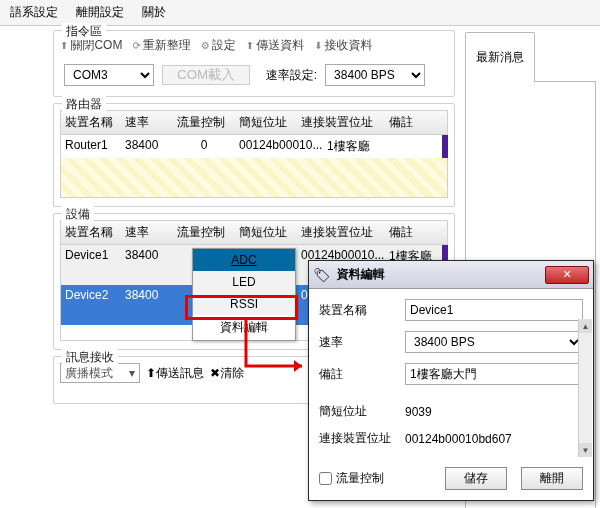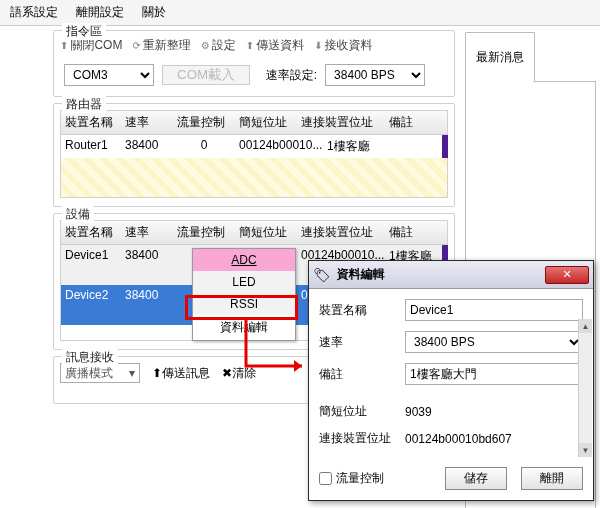--- a/index.html
+++ b/index.html
@@ -17,25 +17,25 @@
 .row2 { display: flex; align-items: center; gap: 8px; margin-top: 8px; padding: 2px 4px; }
 select, input[type=text] { height: 22px; border: 1px solid #aaa; background: #fff; font: inherit; padding: 0 4px; }
 .btn-dis { height: 20px; padding: 0 14px; border: 1px solid #ccc; background: #f4f4f4; color: #bbb; }
 .tbl-h { display: flex; background: linear-gradient(#fafafa,#e6e6e6); border: 1px solid #cfcfcf; }
 .tbl-h span, .tbl-r span { padding: 3px 4px; overflow: hidden; }
 .c1 { width: 60px; } .c2 { width: 52px; } .c3 { width: 62px; } .c4 { width: 62px; } .c5 { width: 88px; } .c6 { flex: 1; }
 .tbl-r { display: flex; border-left: 1px solid #cfcfcf; border-right: 6px solid #4c1d95; }
 .router-area { background: repeating-linear-gradient(45deg,#fefbe0,#fefbe0 6px,#fcf5c7 6px,#fcf5c7 12px); border: 1px solid #cfcfcf; border-top: none; height: 40px; }
 .dev-r1 { background: #f0f0f0; }
 .dev-r2 { background: #3a7bd5; color: #fff; }
-.msgbar { display: flex; align-items: center; gap: 12px; }
+.msgbar { display: flex; align-items: center; gap: 6px; }
 .msgbar .sel { width: 80px; height: 20px; border: 1px solid #aaa; display: flex; align-items: center; justify-content: space-between; padding: 0 4px; color: #555; }
 .ctxmenu { position: absolute; left: 192px; top: 248px; width: 104px; background: #f2f2f2; border: 1px solid #999; box-shadow: 1px 1px 3px rgba(0,0,0,.3); }
 .ctxmenu div { padding: 4px 14px; text-align: center; }
-.ctxmenu .sel-item { background: #f9a8d4; text-decoration: underline; }
+.ctxmenu .sel-item { background: #0369a1; text-decoration: underline; }
 .ctxmenu .last { background: #fff; }
 .redbox { position: absolute; left: 185px; top: 295px; width: 113px; height: 25px; border: 3px solid #e50000; }
 .redarrow { position: absolute; left: 244px; top: 316px; }
 .redarrow svg { overflow: visible; }
 .tab { display: inline-block; border: 1px solid #bbb; border-bottom: none; background: #fff; padding: 16px 10px; border-radius: 2px 2px 0 0; }
 .tabbody { border: 1px solid #bbb; height: 430px; background: #fff; margin-top: -1px; }
 
 .dialog { position: absolute; left: 308px; top: 260px; width: 286px; background: #fff; border: 1px solid #2a2a2a; box-shadow: 2px 2px 6px rgba(0,0,0,.4); }
 .dlg-title { display: flex; align-items: center; height: 28px; background: linear-gradient(#eaeaf4,#cfd1df); padding: 0 4px; gap: 6px; border-bottom: 1px solid #999; }
 .dlg-title .tag { font-size: 14px; }

